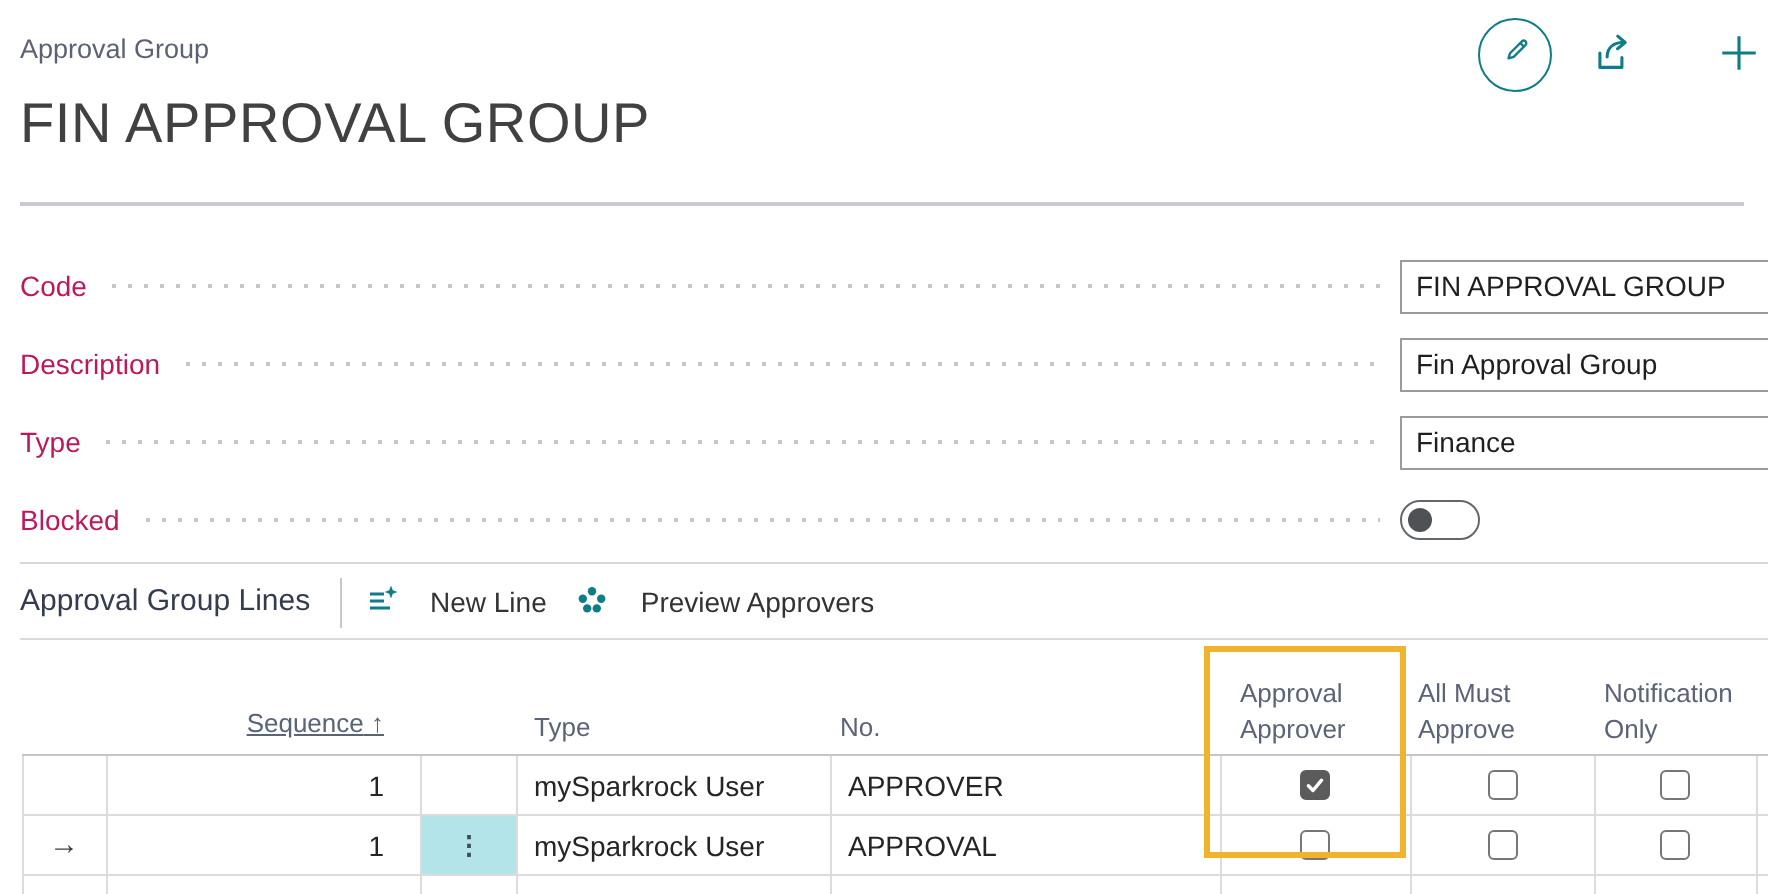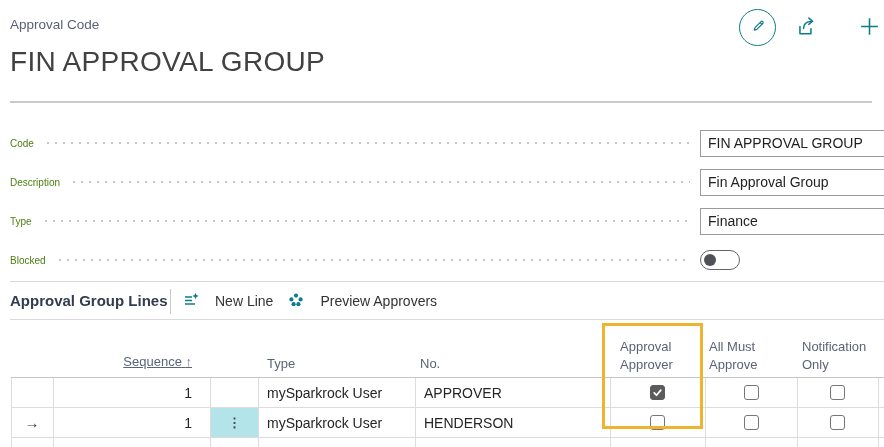--- a/index.html
+++ b/index.html
@@ -16,32 +16,32 @@
     border-radius:50%; display:flex; align-items:center; justify-content:center; cursor:pointer; background:#fff; }
   .icon-btn { background:none; border:none; padding:0; cursor:pointer; display:flex; align-items:center; justify-content:center; }
   .share-btn { margin-left:19px; }
   .plus-btn { margin-left:41px; }
   .sep { position:absolute; background:#d8d8d8; }
   .sep-title { left:10px; top:101px; width:862px; height:2px; background:#c9cad1; }
   .sep-section { left:10px; top:281px; width:874px; height:1px; }
   .sep-table { left:10px; top:319px; width:874px; height:1px; background:#dadada; }
   
   .frow { position:absolute; left:10px; width:890px; height:28px; display:flex; align-items:center; }
-  .flabel { font-size:10px; color:#4d7c0f; white-space:nowrap; }
+  .flabel { font-size:14px; color:#be185d; white-space:nowrap; }
   .fdots { flex:1; height:28px; margin:0 10px 0 10px;
     background-image:radial-gradient(circle at 4px 14px, #c7c7c7 0 1.1px, transparent 1.2px);
     background-size:8px 28px; background-repeat:repeat-x; }
   .finput { flex:none; width:200px; height:27px; box-sizing:border-box; border:1px solid #9b9b9b;
     background:#fff; font-family:"Liberation Sans", sans-serif; font-size:14px; color:#1f1f1f; padding:0 7px; }
   .toggle-wrap { flex:none; width:200px; display:flex; }
   .toggle { position:relative; width:40px; height:20px; box-sizing:border-box; border:1px solid #63666b;
     border-radius:10px; background:#fff; cursor:pointer; }
   .toggle .knob { position:absolute; left:3px; top:2.5px; width:12px; height:12px; border-radius:50%; background:#4e5257; }
   
-  .sec-title { position:absolute; left:10px; top:292px; font-size:15px; font-weight:700; color:#333d4f;text-align:center; }
+  .sec-title { position:absolute; left:10px; top:292px; font-size:15px; font-weight:400; color:#333d4f;text-align:center; }
   .vdiv { position:absolute; left:170px; top:289px; width:1px; height:25px; background:#c8c8c8; }
   .toolbar { position:absolute; left:183px; top:288px; height:26px; display:flex; align-items:center; gap:15px; }
   .tbtn { display:flex; align-items:center; gap:16px; background:none; border:none; padding:0;
     font-family:"Liberation Sans", sans-serif; font-size:14px; color:#333; cursor:pointer; white-space:nowrap; }
   
   .hline, .vline { position:absolute; background:#dcdcdc; }
   .hcell { position:absolute; font-size:13px; color:#5a6477; line-height:17.5px; }
   .hcell.right { text-align:right;text-decoration:underline; }
   .cell { position:absolute; font-size:14px; color:#252525; white-space:nowrap; }
   .seqcell { text-align:right; }
@@ -58,21 +58,21 @@
   .cb.on { background:#5b5b5b; border-color:#5b5b5b; }
   .cb.on svg { display:block; }
   .hl-box { position:absolute; left:602px; top:323px; width:101px; height:106px; box-sizing:border-box;
     border:3px solid #f0b32e; pointer-events:none; z-index:5; }
 </style>
 </head>
 <body>
 
 <div class="screen">
 
-  <div class="caption">Approval Code</div>
+  <div class="caption">Approval Group</div>
 
   <div class="hdr-actions">
     <div class="edit-circle">
       <span>
         <svg width="18" height="18" viewBox="0 0 20 20" fill="none" stroke="#0e7d87" stroke-width="1.3" stroke-linejoin="round">
           <path d="M5.8 14.6 l0.9-2.8 6.6-6.6 c0.55-0.55 1.45-0.55 2 0 s0.55 1.45 0 2 l-6.6 6.6 -2.9 0.8 z"></path>
           <path d="M12.4 6.1 l2 2"></path>
         </svg>
       </span>
     </div>
@@ -198,21 +198,21 @@
       
     </span>
   </div>
 
   <div class="cell arrow on" style="left:11px; top:414px; width:42px;">→</div>
   <div class="cell seqcell" style="left:53px; top:415px; width:139px;">1</div>
   <div class="ellipsis-cell on" style="left:211px; top:408px; width:47px; height:29px;">
     <span class="dots">⋮</span>
   </div>
   <div class="cell" style="left:267px; top:415px;">mySparkrock User</div>
-  <div class="cell" style="left:424px; top:415px;">HENDERSON</div>
+  <div class="cell" style="left:424px; top:415px;">APPROVAL</div>
   <div class="cbcell" style="left:610px; top:408px; width:95px; height:29px;">
     <span class="cb">
       
     </span>
   </div>
   <div class="cbcell" style="left:705px; top:408px; width:92px; height:29px;">
     <span class="cb">
       
     </span>
   </div>

